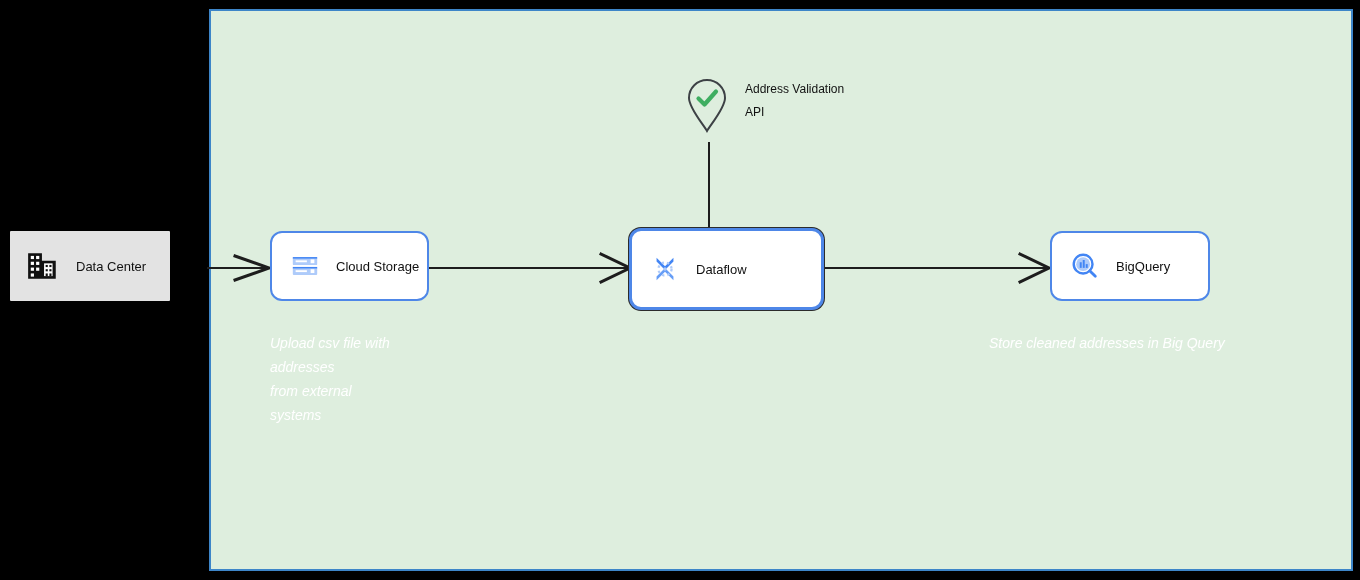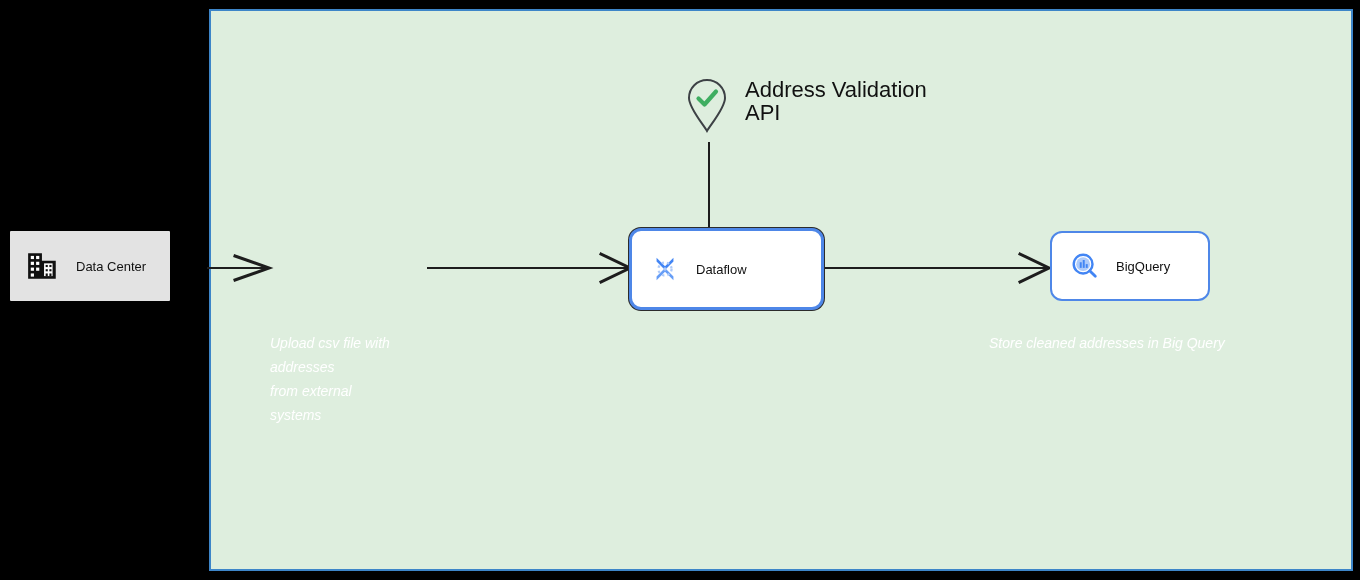--- a/index.html
+++ b/index.html
@@ -100,21 +100,21 @@
     align-items: flex-start;
   }
   #api-node .pin-icon {
     width: 44px;
     height: 56px;
     flex: none;
     display: block;
   }
   #api-node .api-label {
     margin-left: 703px;
-    font-size: 22px;
+    font-size: 12px;
     color: #111111;
     line-height: 23px;
     white-space: nowrap;
   }
 
   
   .caption {
     position: absolute;
     font-size: 14px;
     color: #ffffff;
@@ -177,20 +177,33 @@
         <rect x="22" y="15" width="2" height="2"></rect>
         <rect x="18.5" y="19" width="2" height="2"></rect>
         <rect x="22" y="19" width="2" height="2"></rect>
         <rect x="18.5" y="23" width="2" height="2.5"></rect>
         <rect x="22" y="23" width="2" height="2.5"></rect>
       </g>
     </svg>
     <span class="node-label">Data Center</span>
   </div>
 
+  <div id="cloudstorage-node" class="gcp-node">
+    <svg class="node-icon" viewBox="0 0 32 32">
+      <rect x="3" y="6.5" width="26" height="8.5" rx="1" fill="#aecbfa"></rect>
+      <rect x="3" y="17" width="26" height="8.5" rx="1" fill="#aecbfa"></rect>
+      <rect x="6" y="10" width="12" height="2" fill="#ffffff"></rect>
+      <rect x="6" y="20.5" width="12" height="2" fill="#ffffff"></rect>
+      <rect x="22" y="9" width="4" height="4" fill="#ffffff"></rect>
+      <rect x="22" y="19.5" width="4" height="4" fill="#ffffff"></rect>
+      <rect x="3" y="6.5" width="26" height="1.6" fill="#4285f4"></rect>
+      <rect x="3" y="17" width="26" height="1.6" fill="#4285f4"></rect>
+    </svg>
+    <span class="node-label">Cloud Storage</span>
+  </div>
 
   <div id="dataflow-node" class="gcp-node selected">
     <svg class="node-icon" viewBox="0 0 32 32">
       <path d="M7 4 L16 13 L25 4 L25 8 L16 17 L7 8 Z" fill="#4285f4"></path>
       <path d="M7 28 L16 19 L25 28 L25 24 L16 15 L7 24 Z" fill="#669df6"></path>
       <circle cx="16" cy="16" r="7" fill="none" stroke="#aecbfa" stroke-width="2.4" stroke-dasharray="2.6 3.2"></circle>
       <circle cx="16" cy="16" r="1.9" fill="#aecbfa"></circle>
     </svg>
     <span class="node-label">Dataflow</span>
   </div>

